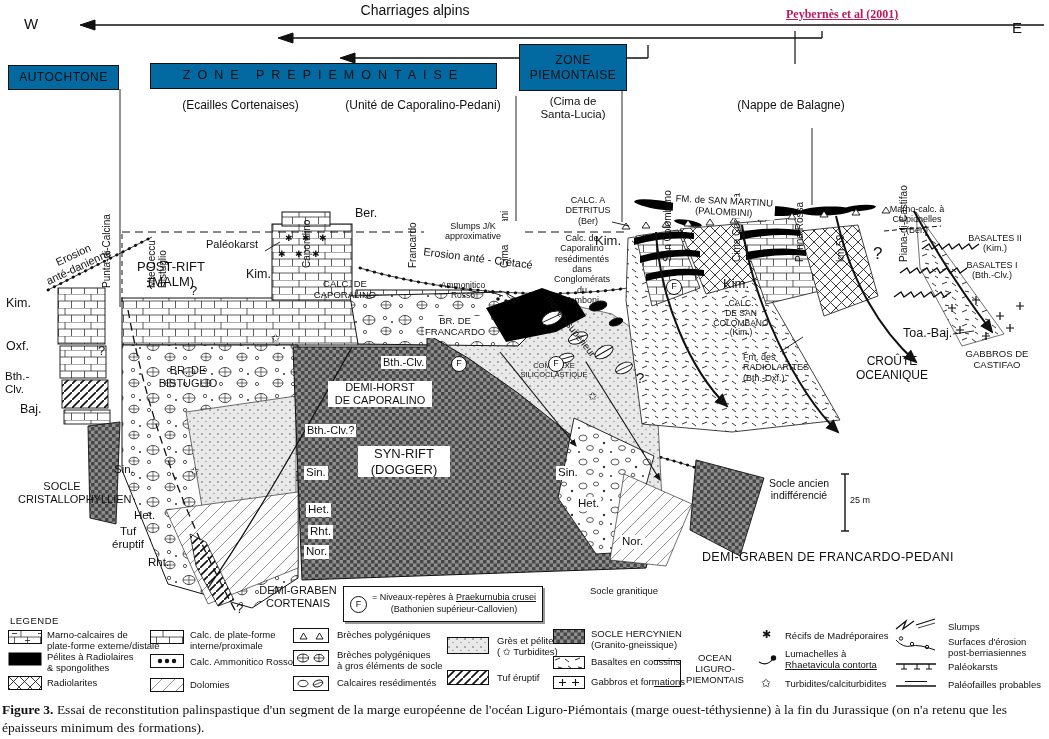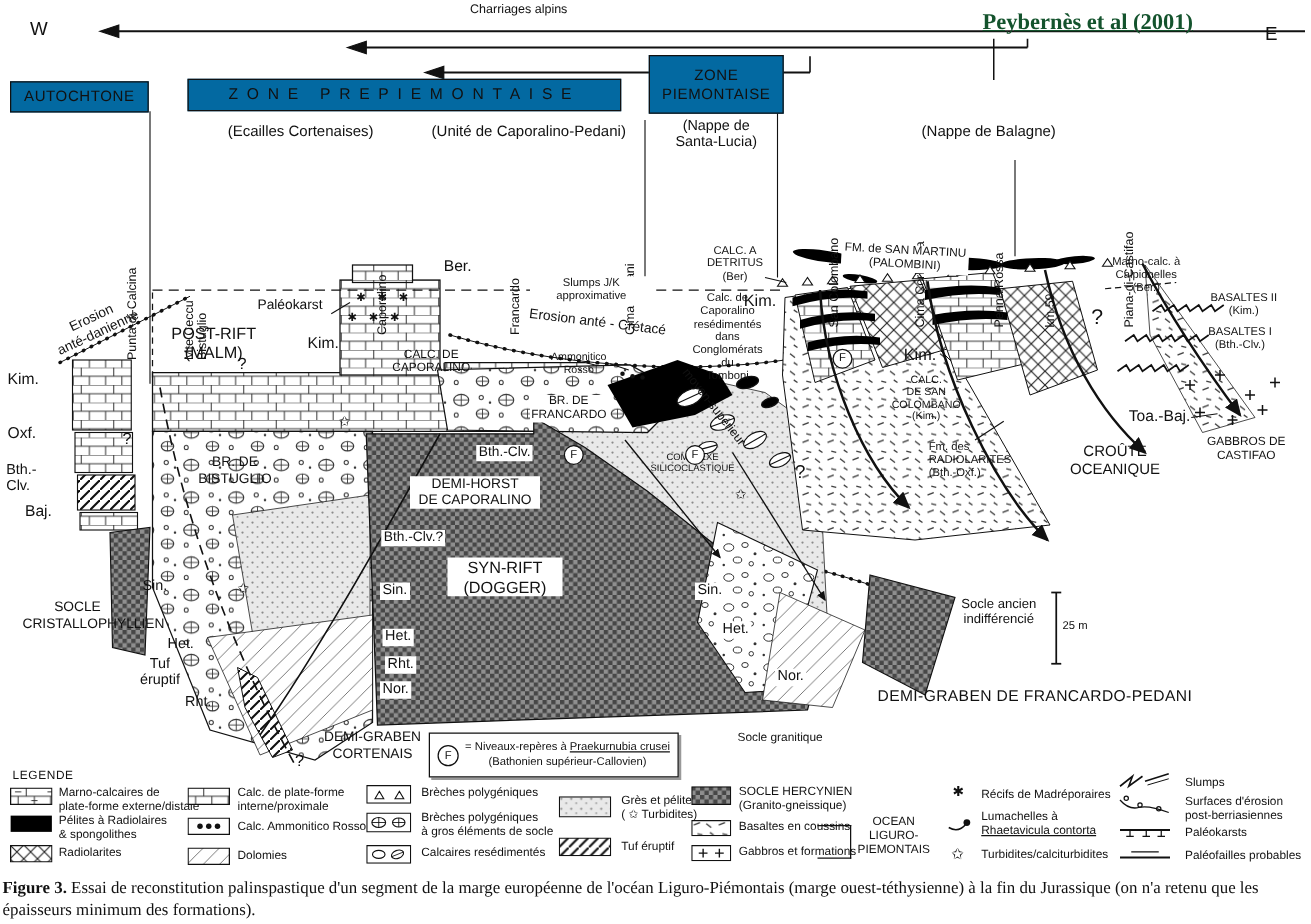--- a/index.html
+++ b/index.html
@@ -8,21 +8,21 @@
   #geo{position:absolute;left:0;top:0;z-index:1}
   .lbl{position:absolute;z-index:3;white-space:pre-line;line-height:1.15;color:#111}
   .ctr{text-align:center}
   .boxed{background:#fff;padding:0 2px;line-height:1.2}
   .whbg{background:#fff;padding:0 1px}
   .zbox{position:absolute;z-index:3;border:1.6px solid #111;background:#0369a1;display:flex;align-items:center;justify-content:center;white-space:pre-line;text-align:center;line-height:1.25}
   .vlbl{position:absolute;z-index:3;transform:rotate(-90deg);transform-origin:0 0;white-space:pre;font-size:10px;line-height:11px}
   .fcirc{position:absolute;z-index:3;width:14px;height:14px;border:1.3px solid #111;border-radius:50%;font-size:9px;line-height:13px;text-align:center;background:#fff}
   .qm{position:absolute;z-index:3}
   .star{position:absolute;z-index:3;line-height:1}
-  .cit{position:absolute;z-index:4;font-family:"Liberation Serif",serif;font-weight:bold;font-size:18px;color:#14532d;text-decoration:underline}
+  .cit{position:absolute;z-index:4;font-family:"Liberation Serif",serif;font-weight:bold;font-size:12px;color:#be185d;text-decoration:underline}
   .cap{position:absolute;z-index:3;font-family:"Liberation Serif",serif;font-size:13.5px;line-height:1.35;width:1045px;left:2px;top:701px}
   .ll{position:absolute;z-index:3;font-size:9.5px;line-height:1.18;white-space:pre-line}
   .sw{position:absolute;z-index:3;line-height:0}
   .bracket{position:absolute;z-index:3;border-top:1.2px solid #111;border-right:1.2px solid #111;border-bottom:1.2px solid #111}
   .fbox{position:absolute;z-index:3;left:343px;top:586px;width:198px;height:34px;border:1.2px solid #111;box-shadow:2px 2px 0 #999;background:#fff;display:flex;align-items:center;justify-content:center;gap:5px}
   .fbox .fc{width:15px;height:15px;border:1.3px solid #111;border-radius:50%;font-size:9px;line-height:14px;text-align:center;flex:0 0 auto}
   .fbox .ft{font-size:9px;line-height:1.3;text-align:center}
   u{text-decoration:underline}
 </style>
 </head>
@@ -258,32 +258,32 @@
     <line x1="780" y1="352" x2="803" y2="337"></line>
   </g>
 
   <g stroke="#111" stroke-width="1.4">
     <line x1="845" y1="474" x2="845" y2="531"></line>
     <line x1="841" y1="474" x2="849" y2="474"></line>
     <line x1="841" y1="531" x2="849" y2="531"></line>
   </g>
 </svg>
 
-<div class="lbl ctr" style="left:345px;top:2px;width:140px;font-size:10px">Charriages alpins</div>
+<div class="lbl ctr" style="left:345px;top:2px;width:140px;font-size:14px">Charriages alpins</div>
 <div class="lbl" style="left:24px;top:15px;font-size:15px">W</div>
 <div class="lbl" style="left:1012px;top:19px;font-size:15px">E</div>
 <div class="cit" style="left:786px;top:7px">Peybernès et al (2001)</div>
 
 <div class="zbox" style="left:8px;top:65px;width:109px;height:23px;font-size:12px;letter-spacing:0.5px">AUTOCHTONE</div>
 <div class="zbox" style="left:150px;top:63px;width:345px;height:24px;font-size:12.5px;letter-spacing:7px">ZONE PREPIEMONTAISE</div>
 <div class="zbox" style="left:519px;top:44px;width:106px;height:45px;font-size:12px;letter-spacing:0.5px">ZONE
 PIEMONTAISE</div>
 <div class="lbl ctr" style="left:158px;top:99px;width:165px;font-size:12px">(Ecailles Cortenaises)</div>
 <div class="lbl ctr" style="left:328px;top:99px;width:190px;font-size:12px">(Unité de Caporalino-Pedani)</div>
-<div class="lbl ctr" style="left:527px;top:95px;width:92px;font-size:11.5px">(Nappe de
+<div class="lbl ctr" style="left:527px;top:95px;width:92px;font-size:11.5px">(Cima de
 Santa-Lucia)</div>
 <div class="lbl ctr" style="left:716px;top:99px;width:150px;font-size:12px">(Nappe de Balagne)</div>
 
 <div class="vlbl" style="left:101px;top:288px">Punta-di-Calcina</div>
 <div class="vlbl" style="left:146px;top:288px">Mte Ceccu
 Bistuglio</div>
 <div class="vlbl" style="left:301px;top:268px">Caporalino</div>
 <div class="vlbl" style="left:407px;top:268px">Francardo</div>
 <div class="vlbl" style="left:499px;top:268px">Cima Pedani</div>
 <div class="vlbl" style="left:662px;top:262px">San Colombano</div>

